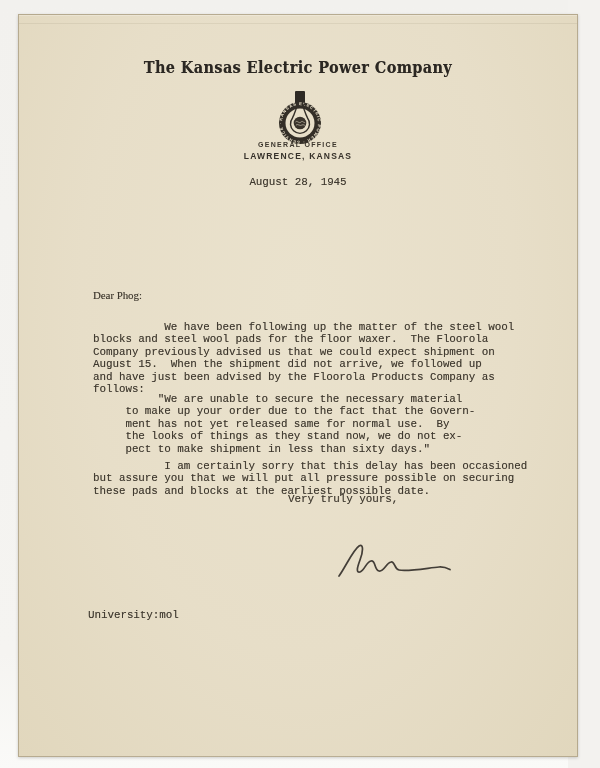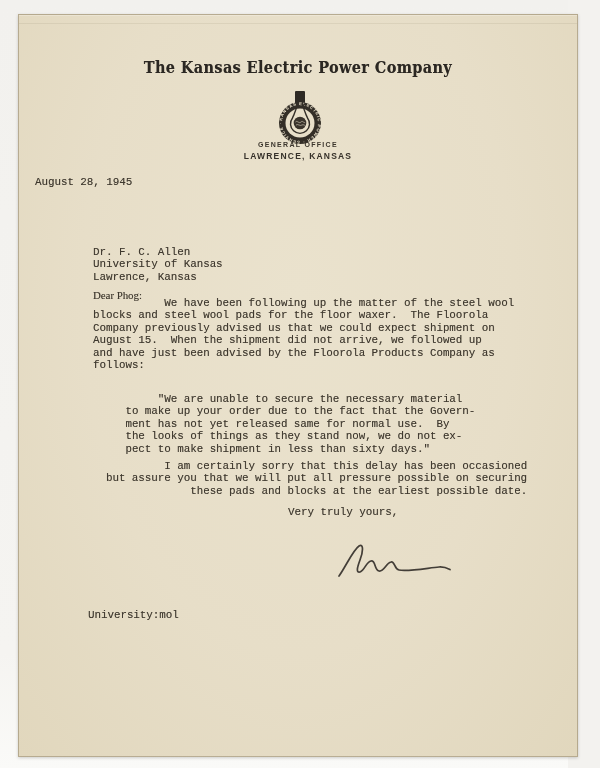--- a/index.html
+++ b/index.html
@@ -82,27 +82,27 @@
     left: 0;
     top: 136px;
     width: 100%;
     text-align: center;
     font-family: "Liberation Sans", sans-serif;
     font-weight: 700;
     font-size: 8.5px;
     letter-spacing: 1.2px;
     color: #36312a;
   }
-  .date-line      { top: 161px; left: 16px; width: 100%; text-align: left; }
+  .date-line      { top: 161px; left: 0; width: 100%; text-align: center; }
   .address-block  { top: 231px; left: 74px; }
   .salutation     { top: 274px; left: 74px; font-family: Liberation Serif, serif; }
-  .para-1         { top: 282px; left: 74px; }
+  .para-1         { top: 306px; left: 74px; }
   .quote-block    { top: 378px; left: 74px; }
-  .para-2         { top: 445px; left: 74px; text-align: right; }
-  .closing-line   { top: 491px; left: 269px; }
+  .para-2         { top: 445px; left: 74px; }
+  .closing-line   { top: 478px; left: 269px; }
   .signature-svg  { position: absolute; left: 315px; top: 527px; }
   .ref-line       { top: 594px; left: 69px; }
   .seal-ring-text {
     font-family: "Liberation Sans", sans-serif;
     font-size: 4.2px;
     letter-spacing: 0.9px;
     fill: #e7dec8;
     font-weight: 700;
   }
 </style>
@@ -134,23 +134,20 @@
 
       <circle cx="28" cy="32" r="6.3" fill="#3a342c"></circle>
       <path d="M23.5,31 C25,29 27,33 29,31 C31,29 32,33 33,31 M24,34 C26,32.5 28,35.5 30,34 C31.5,33 32.5,35 33,33.8" fill="none" stroke="#e8dfc9" stroke-width="0.7" opacity="0.8"></path>
     </svg>
 
     <div class="office-line">GENERAL OFFICE</div>
     <div class="city-line">LAWRENCE, KANSAS</div>
 
     <div class="tw date-line">August 28, 1945</div>
 
-    <div class="tw address-block">Dr. F. C. Allen
-University of Kansas
-Lawrence, Kansas</div>
 
     <div class="tw salutation">Dear Phog:</div>
 
     <div class="tw para-1">           We have been following up the matter of the steel wool
 blocks and steel wool pads for the floor waxer.  The Floorola
 Company previously advised us that we could expect shipment on
 August 15.  When the shipment did not arrive, we followed up
 and have just been advised by the Floorola Products Company as
 follows:</div>
 

